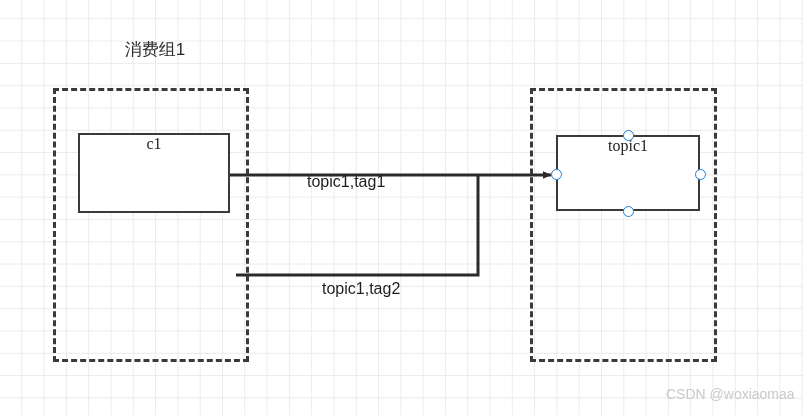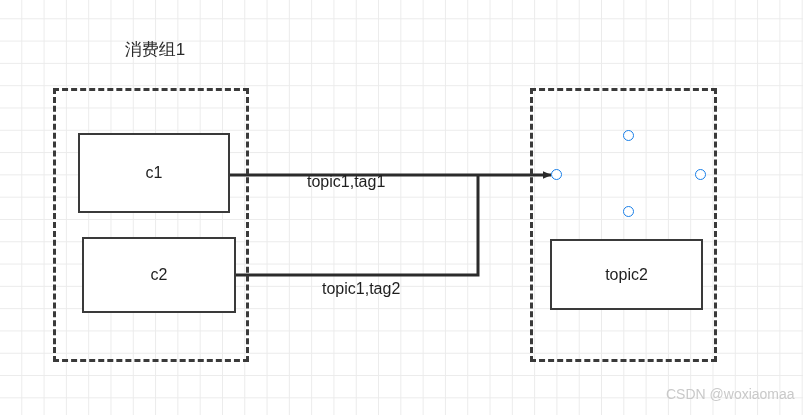--- a/index.html
+++ b/index.html
@@ -45,24 +45,25 @@
     line-height: 20px;
     white-space: nowrap;
     text-align: center;
   }
   .node-box {
     position: absolute;
     border: 2.5px solid #3a3a3a;
     background: #ffffff;
     box-sizing: border-box;
     display: flex;
-    align-items: center;
+    align-items: flex-start;
     justify-content: center;
     color: #1f1f1f;
     font-size: 16px;
+    font-family: Liberation Serif, serif;
   }
   .node-label {
     pointer-events: none;
   }
   .edge-label {
     position: absolute;
     color: #1f1f1f;
     font-size: 16px;
     line-height: 19px;
     white-space: nowrap;
@@ -107,28 +108,25 @@
 
   <div class="group-title" style="left:75px; top:40px; width:160px;">消费组1</div>
   <div class="group-box" style="left:53px; top:88px; width:196px; height:274px;"></div>
 
   <div class="group-box" style="left:530px; top:88px; width:187px; height:274px;"></div>
 
   <div class="node-box" style="left:78px; top:133px; width:152px; height:80px;">
     <span class="node-label">c1</span>
   </div>
 
-  <div class="node-box" style="left:82px; top:237px; width:154px; height:76px;">
-    <span class="node-label">c2</span>
+
+  <div class="node-box" style="left:556px; top:135px; width:144px; height:76px;">
+    <span class="node-label">topic1</span>
   </div>
 
-
-  <div class="node-box" style="left:550px; top:239px; width:153px; height:71px;">
-    <span class="node-label">topic2</span>
-  </div>
 
   <div class="handle" style="left:628px; top:135px;"></div>
   <div class="handle" style="left:556px; top:174px;"></div>
   <div class="handle" style="left:700px; top:174px;"></div>
   <div class="handle" style="left:628px; top:211px;"></div>
 
   <div class="edge-label" style="left:307px; top:131px;">topic1,tag1</div>
 
   <div class="edge-label" style="left:322px; top:238px;">topic1,tag2</div>
 

